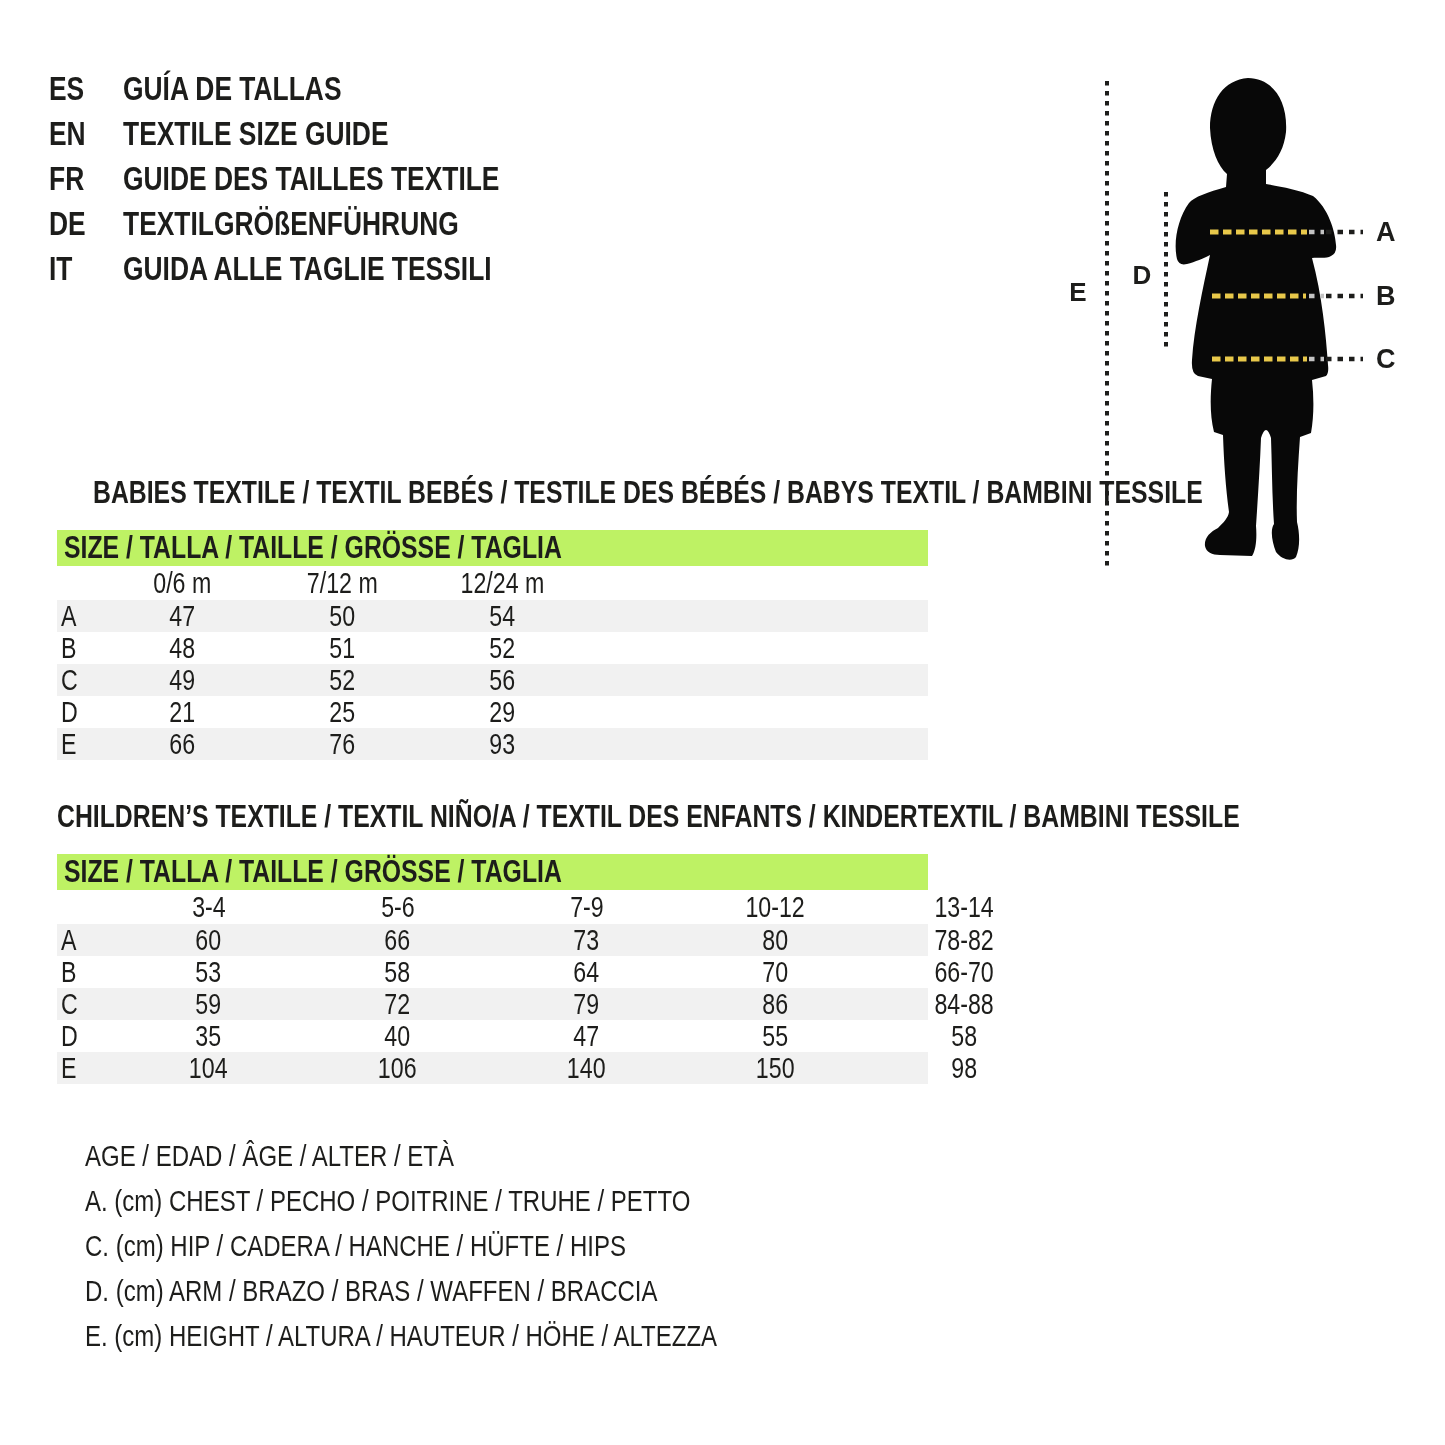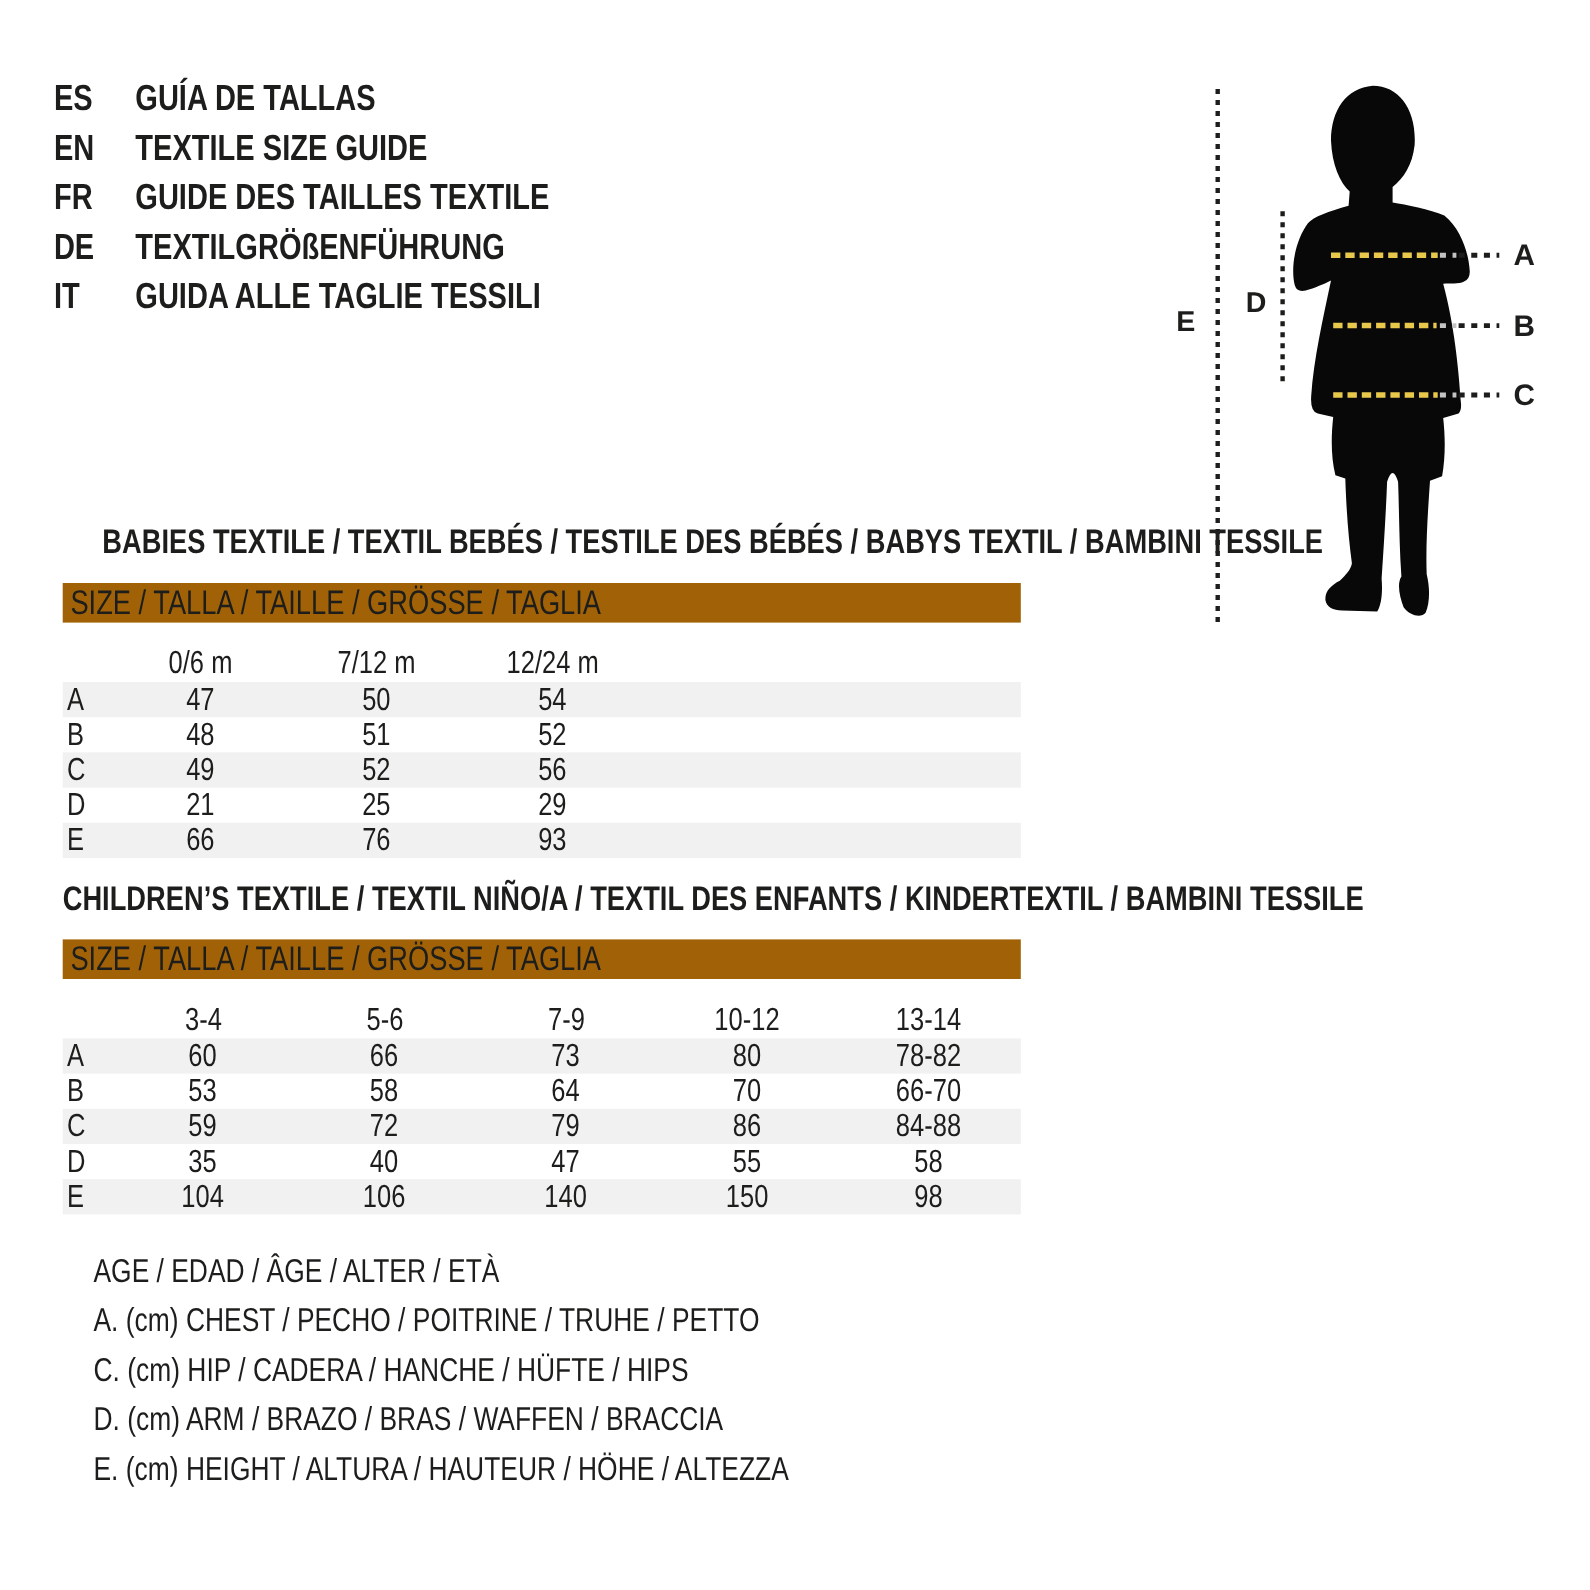--- a/index.html
+++ b/index.html
@@ -18,25 +18,25 @@
 
   
   .section-title{position:absolute;left:57px;font-size:31px;font-weight:bold;line-height:31px;white-space:nowrap;}
   #babies-title{top:477px;margin-left:36px;}
   #children-title{top:801px;}
 
   
   .size-table{position:absolute;left:57px;width:871px;}
   #babies-table{top:530px;}
   #children-table{top:854px;}
-  .size-bar{height:36px;background:#a16207;display:flex;align-items:center;padding-left:7px;font-size:31px;font-weight:normal;}
+  .size-bar{height:36px;background:#bef264;display:flex;align-items:center;padding-left:7px;font-size:31px;font-weight:bold;}
   .trow{display:grid;align-items:center;}
   #babies-table .trow{grid-template-columns:45px repeat(3,160px);}
-  #children-table .trow{grid-template-columns:45px repeat(5,165px);}
-  .thead{height:34px;font-size:29px;margin-top:20px;}
+  #children-table .trow{grid-template-columns:45px repeat(5,165px);gap:24px;}
+  .thead{height:34px;font-size:29px;}
   .drow{height:32px;font-size:29px;}
   .stripe{background:#f1f1f1;}
   .tcell{text-align:center;}
   .tlabel{padding-left:4px;}
 
   
   #legend{position:absolute;left:57px;top:1133px;margin-left:28px;}
   .legend-line{height:45px;line-height:45px;font-size:30px;white-space:nowrap;}
 
   

